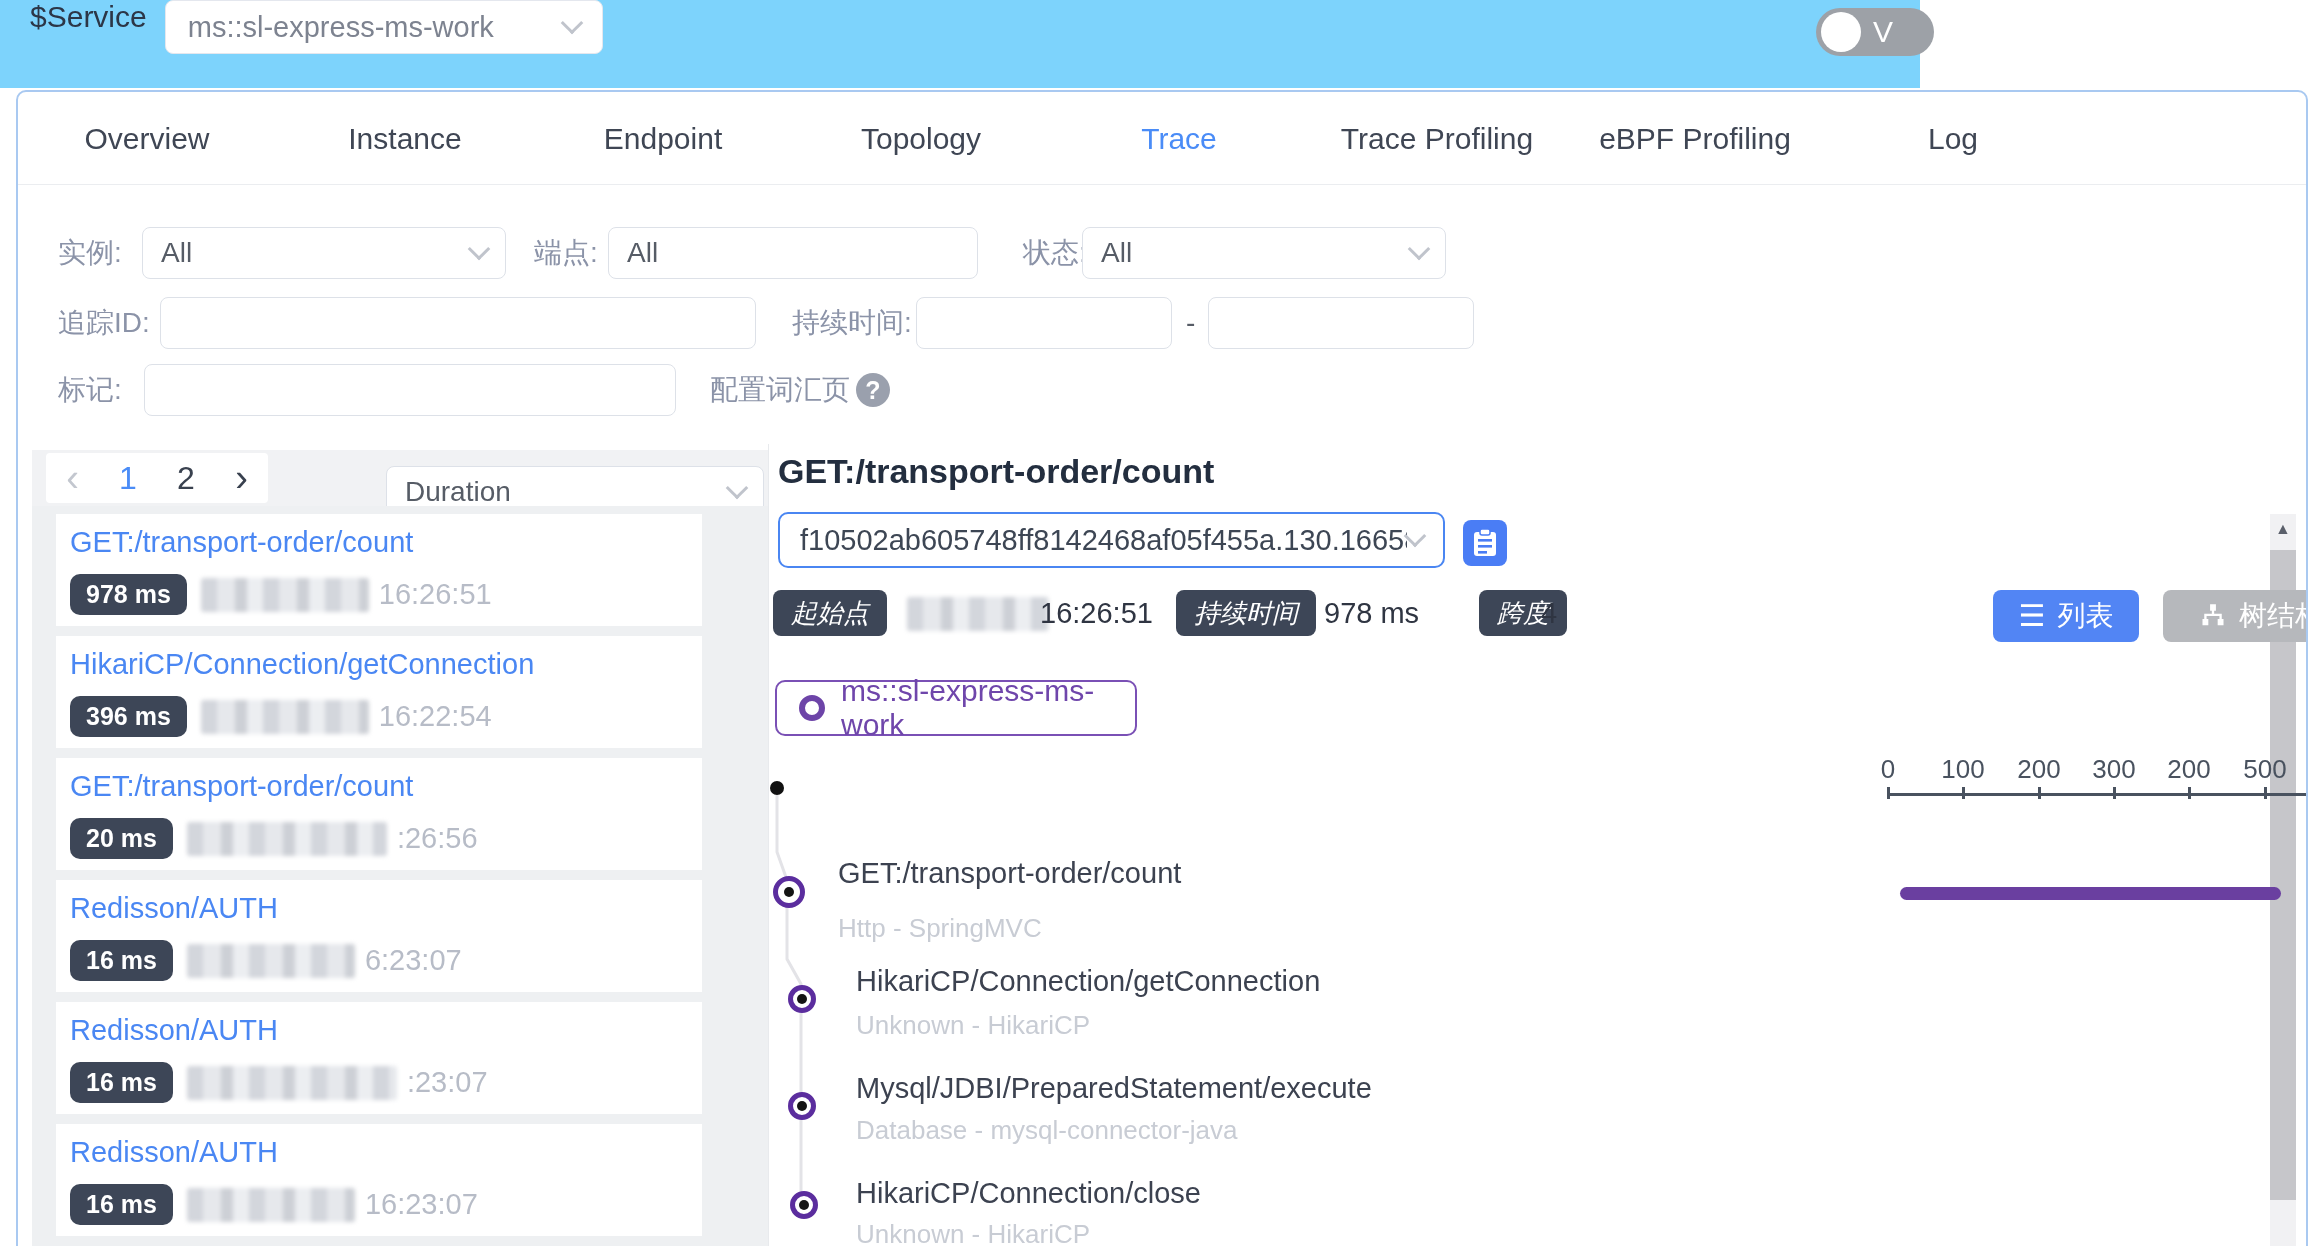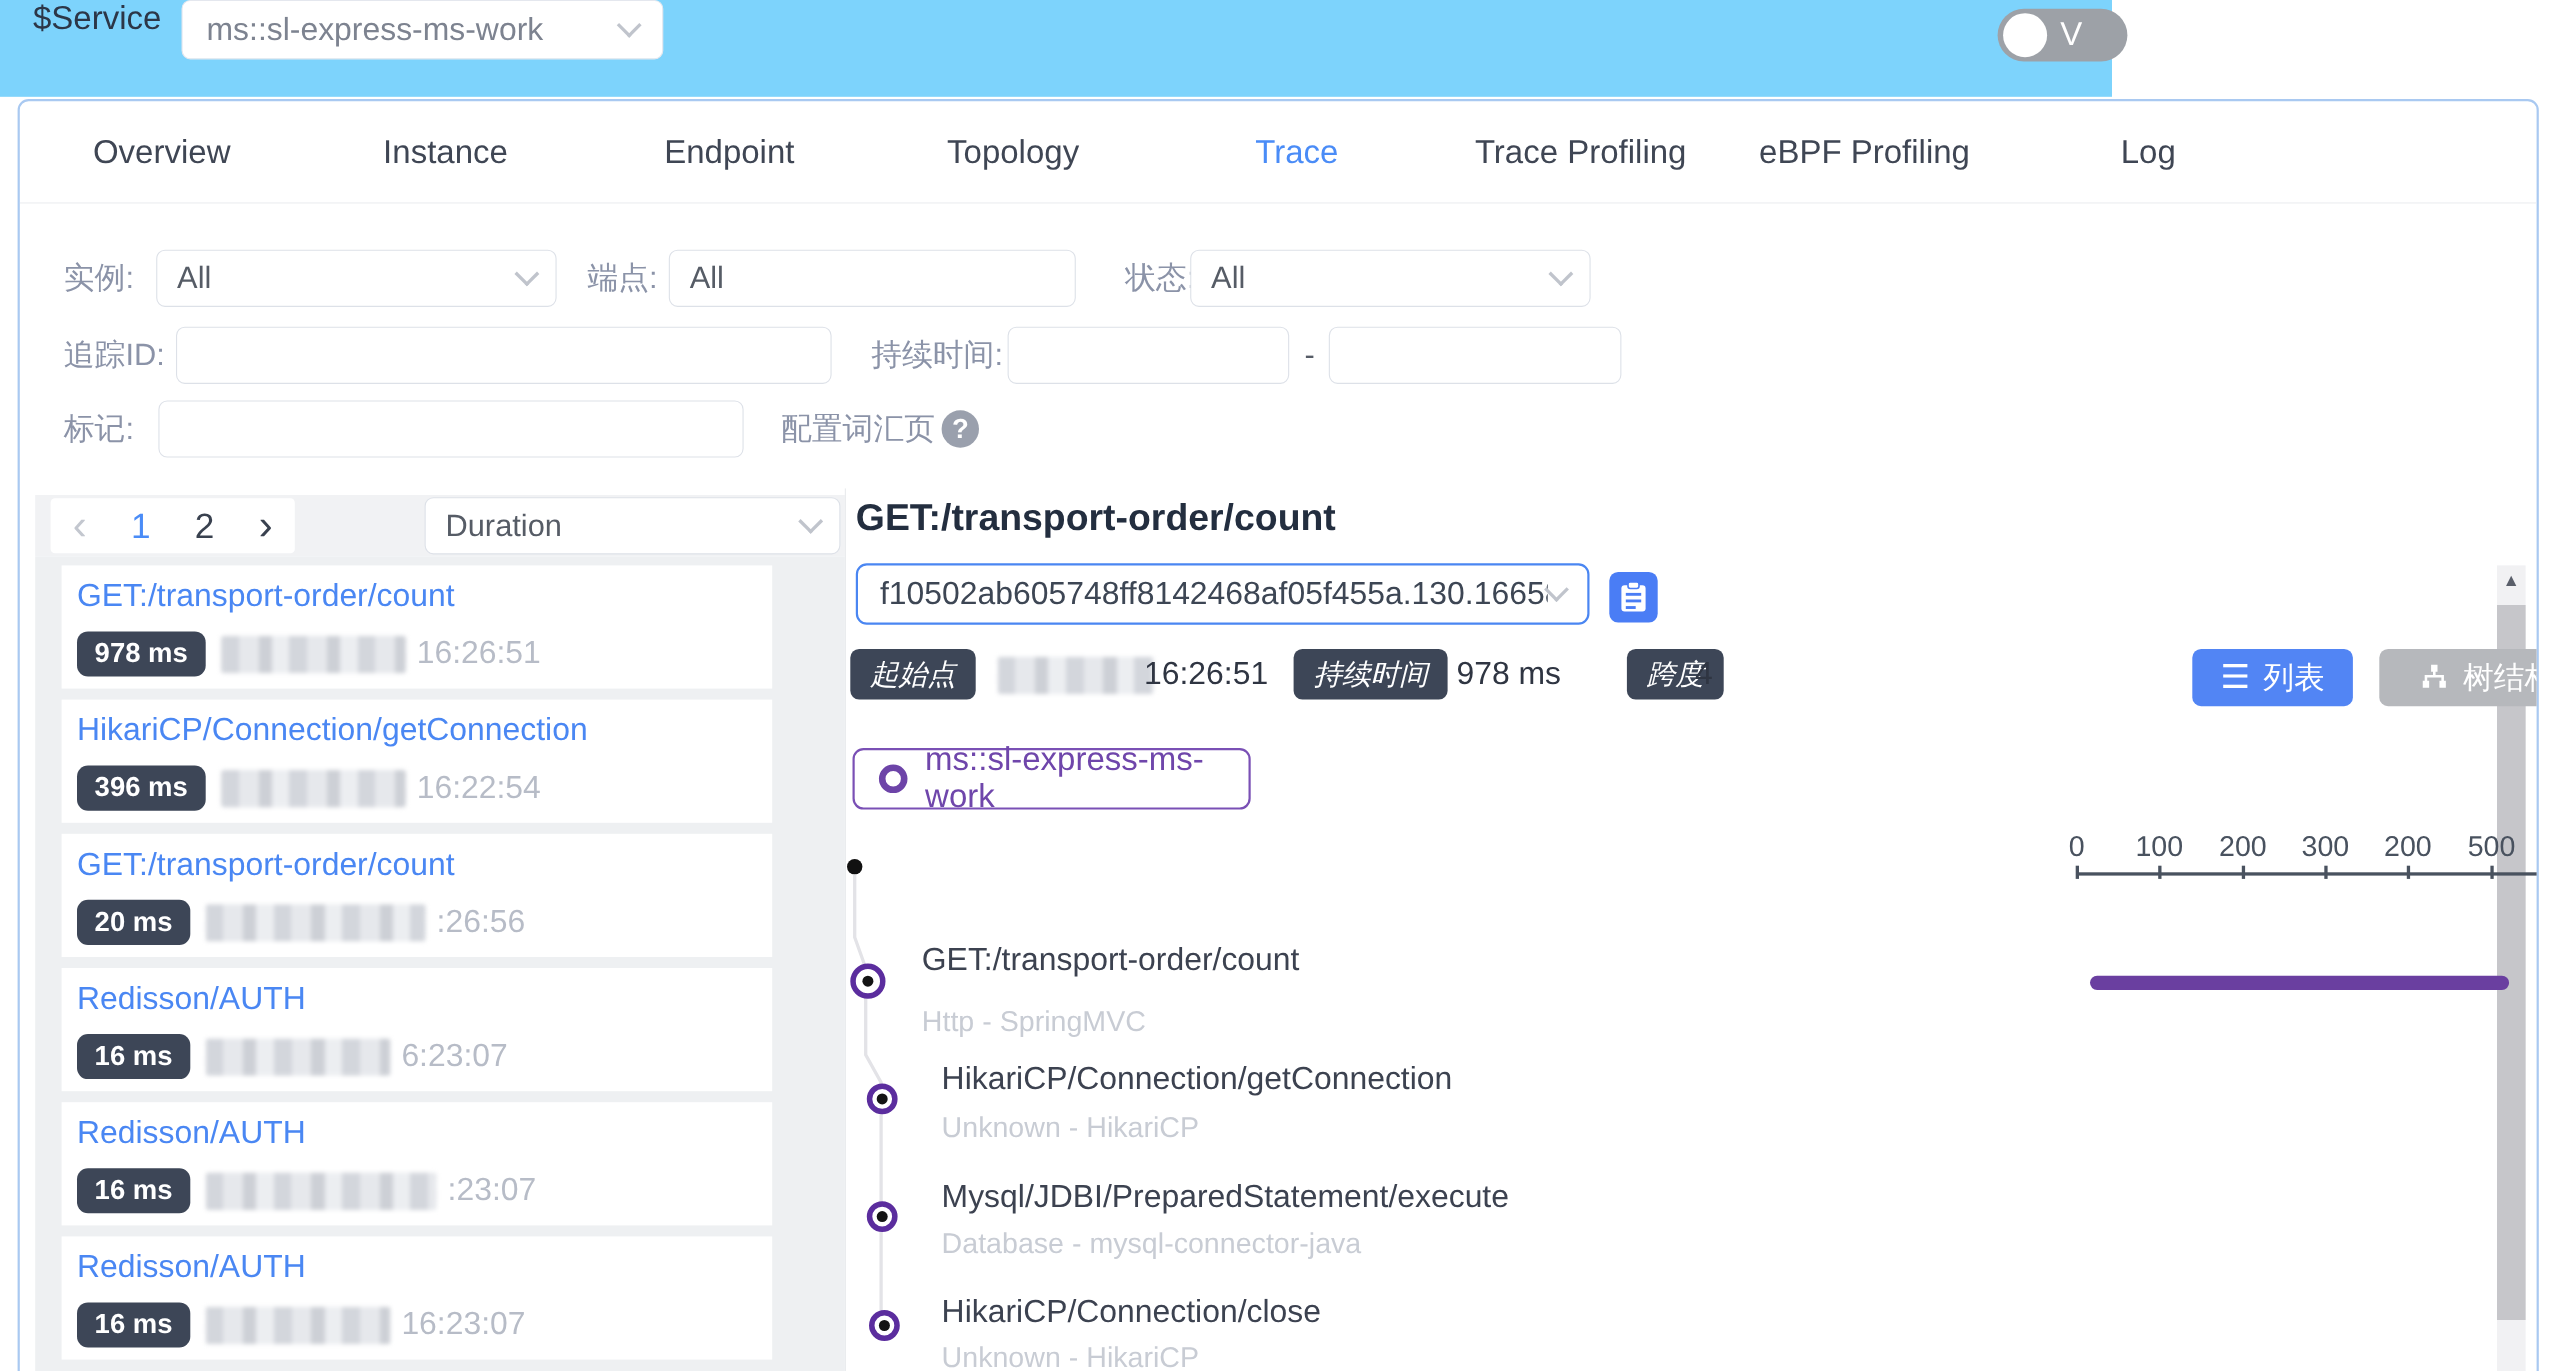--- a/index.html
+++ b/index.html
@@ -44,21 +44,21 @@
   
   .left-toolbar { position:absolute; left:14px; top:358px; width:736px; height:56px;
     background:#f1f2f4; }
   .pager { position:absolute; left:14px; top:3px; width:222px; height:50px; background:#fff;
     border-radius:4px; display:flex; align-items:center; justify-content:space-around;
     font-size:32px; }
   .pager .arrow { color:#c3c7cf; font-size:38px; line-height:40px; }
   .pager .arrow.next { color:#39414f; }
   .pager .pg { color:#39414f; }
   .pager .pg.cur { color:#4a8cf7; }
-  .sort-select { position:absolute; left:354px; top:2px; width:378px; }
+  .sort-select { position:absolute; left:354px; top:16px; width:378px; }
 
   .trace-list { position:absolute; left:14px; top:414px; width:736px; height:758px;
     background:#eef0f2; padding-top:8px; }
   .card { margin:0 0 10px 24px; width:646px; height:112px; background:#fff; position:relative; }
   .card-link { position:absolute; left:14px; top:12px; font-size:29px; color:#4a87f3;
     text-decoration:none; white-space:nowrap; }
   .card-meta { position:absolute; left:14px; top:60px; display:flex; align-items:center; }
   .badge { background:#3d4657; color:#fff; font-weight:bold; font-size:25px;
     border-radius:10px; padding:6px 16px; flex:none; }
   .mosaic { width:168px; height:34px; margin-left:14px; border-radius:3px;

